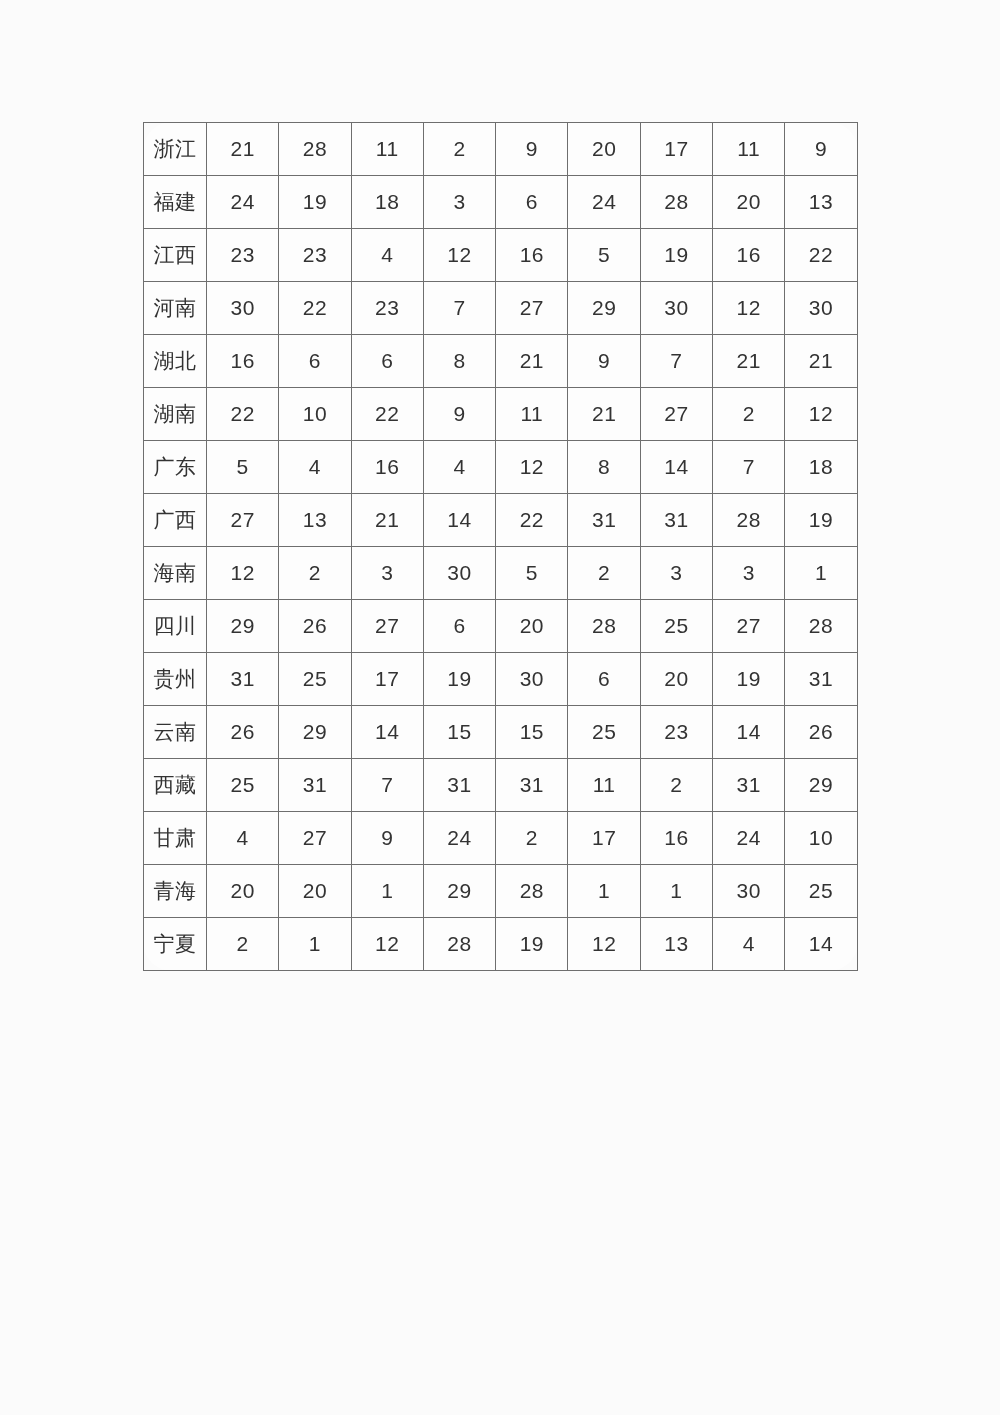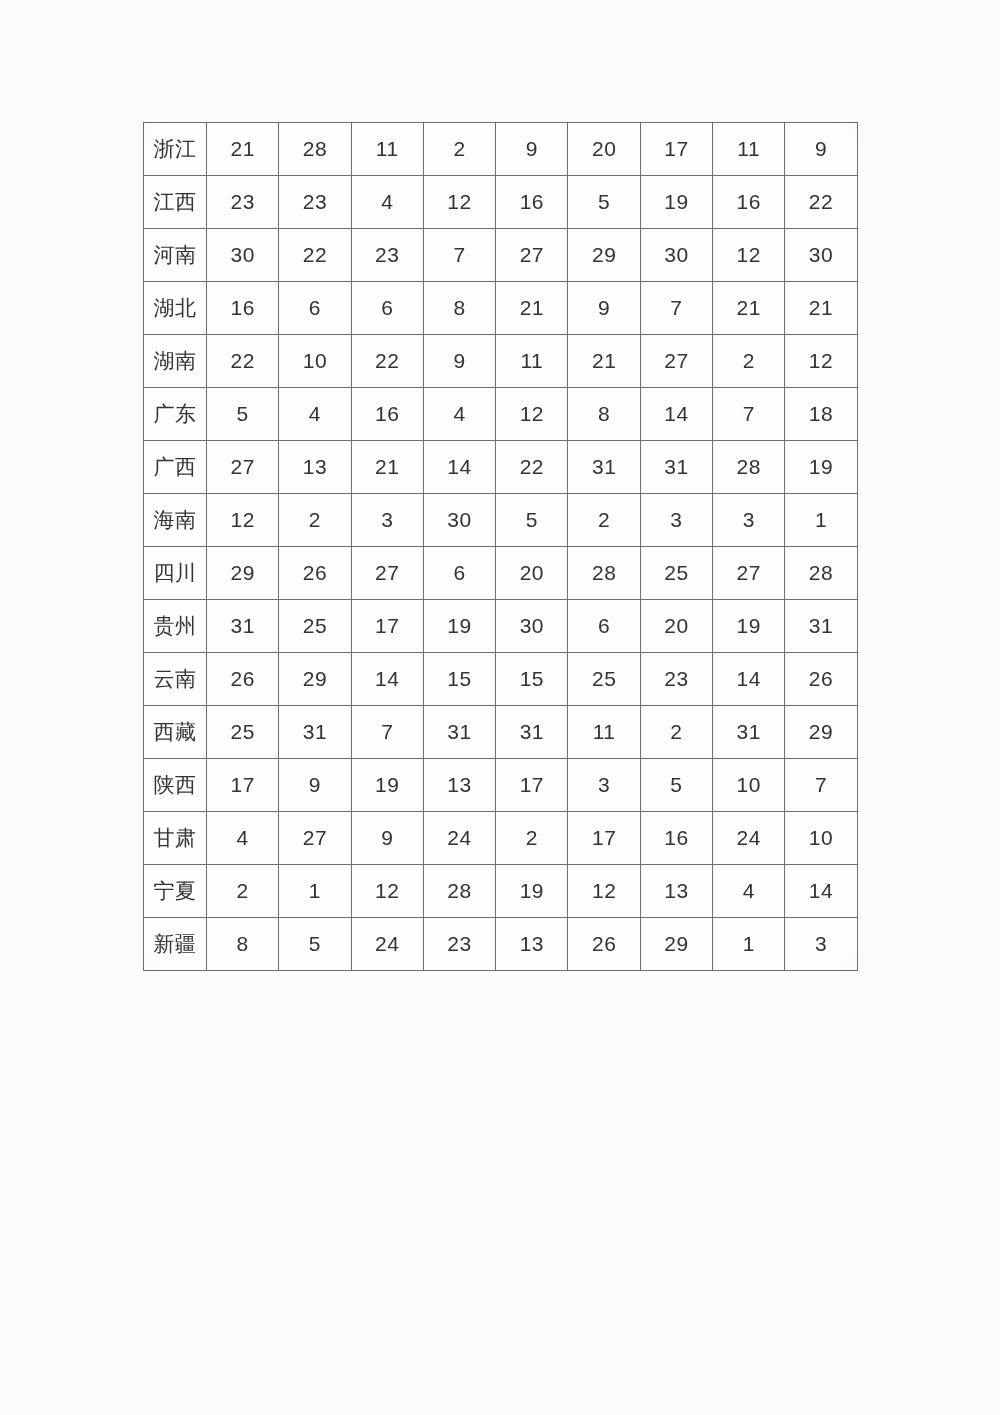--- a/index.html
+++ b/index.html
@@ -69,20 +69,32 @@
           <td class="value-cell">28</td>
           <td class="value-cell">11</td>
           <td class="value-cell">2</td>
           <td class="value-cell">9</td>
           <td class="value-cell">20</td>
           <td class="value-cell">17</td>
           <td class="value-cell">11</td>
           <td class="value-cell">9</td>
         </tr>
         <tr>
+          <td class="label-cell">福建</td>
+          <td class="value-cell">24</td>
+          <td class="value-cell">19</td>
+          <td class="value-cell">18</td>
+          <td class="value-cell">3</td>
+          <td class="value-cell">6</td>
+          <td class="value-cell">24</td>
+          <td class="value-cell">28</td>
+          <td class="value-cell">20</td>
+          <td class="value-cell">13</td>
+        </tr>
+        <tr>
           <td class="label-cell">江西</td>
           <td class="value-cell">23</td>
           <td class="value-cell">23</td>
           <td class="value-cell">4</td>
           <td class="value-cell">12</td>
           <td class="value-cell">16</td>
           <td class="value-cell">5</td>
           <td class="value-cell">19</td>
           <td class="value-cell">16</td>
           <td class="value-cell">22</td>
@@ -201,62 +213,50 @@
           <td class="value-cell">31</td>
           <td class="value-cell">7</td>
           <td class="value-cell">31</td>
           <td class="value-cell">31</td>
           <td class="value-cell">11</td>
           <td class="value-cell">2</td>
           <td class="value-cell">31</td>
           <td class="value-cell">29</td>
         </tr>
         <tr>
-          <td class="label-cell">陕西</td>
+          <td class="label-cell">甘肃</td>
+          <td class="value-cell">4</td>
+          <td class="value-cell">27</td>
+          <td class="value-cell">9</td>
+          <td class="value-cell">24</td>
+          <td class="value-cell">2</td>
           <td class="value-cell">17</td>
-          <td class="value-cell">9</td>
-          <td class="value-cell">19</td>
+          <td class="value-cell">16</td>
+          <td class="value-cell">24</td>
+          <td class="value-cell">10</td>
+        </tr>
+        <tr>
+          <td class="label-cell">青海</td>
+          <td class="value-cell">20</td>
+          <td class="value-cell">20</td>
+          <td class="value-cell">1</td>
+          <td class="value-cell">29</td>
+          <td class="value-cell">28</td>
+          <td class="value-cell">1</td>
+          <td class="value-cell">1</td>
+          <td class="value-cell">30</td>
+          <td class="value-cell">25</td>
+        </tr>
+        <tr>
+          <td class="label-cell">宁夏</td>
+          <td class="value-cell">2</td>
+          <td class="value-cell">1</td>
+          <td class="value-cell">12</td>
+          <td class="value-cell">28</td>
+          <td class="value-cell">19</td>
+          <td class="value-cell">12</td>
           <td class="value-cell">13</td>
-          <td class="value-cell">17</td>
-          <td class="value-cell">3</td>
-          <td class="value-cell">5</td>
-          <td class="value-cell">10</td>
-          <td class="value-cell">7</td>
-        </tr>
-        <tr>
-          <td class="label-cell">甘肃</td>
-          <td class="value-cell">4</td>
-          <td class="value-cell">27</td>
-          <td class="value-cell">9</td>
-          <td class="value-cell">24</td>
-          <td class="value-cell">2</td>
-          <td class="value-cell">17</td>
-          <td class="value-cell">16</td>
-          <td class="value-cell">24</td>
-          <td class="value-cell">10</td>
-        </tr>
-        <tr>
-          <td class="label-cell">宁夏</td>
-          <td class="value-cell">2</td>
-          <td class="value-cell">1</td>
-          <td class="value-cell">12</td>
-          <td class="value-cell">28</td>
-          <td class="value-cell">19</td>
-          <td class="value-cell">12</td>
-          <td class="value-cell">13</td>
-          <td class="value-cell">4</td>
-          <td class="value-cell">14</td>
-        </tr>
-        <tr>
-          <td class="label-cell">新疆</td>
-          <td class="value-cell">8</td>
-          <td class="value-cell">5</td>
-          <td class="value-cell">24</td>
-          <td class="value-cell">23</td>
-          <td class="value-cell">13</td>
-          <td class="value-cell">26</td>
-          <td class="value-cell">29</td>
-          <td class="value-cell">1</td>
-          <td class="value-cell">3</td>
+          <td class="value-cell">4</td>
+          <td class="value-cell">14</td>
         </tr>
       </tbody>
   </table>
 </div>
 
 </body></html>

